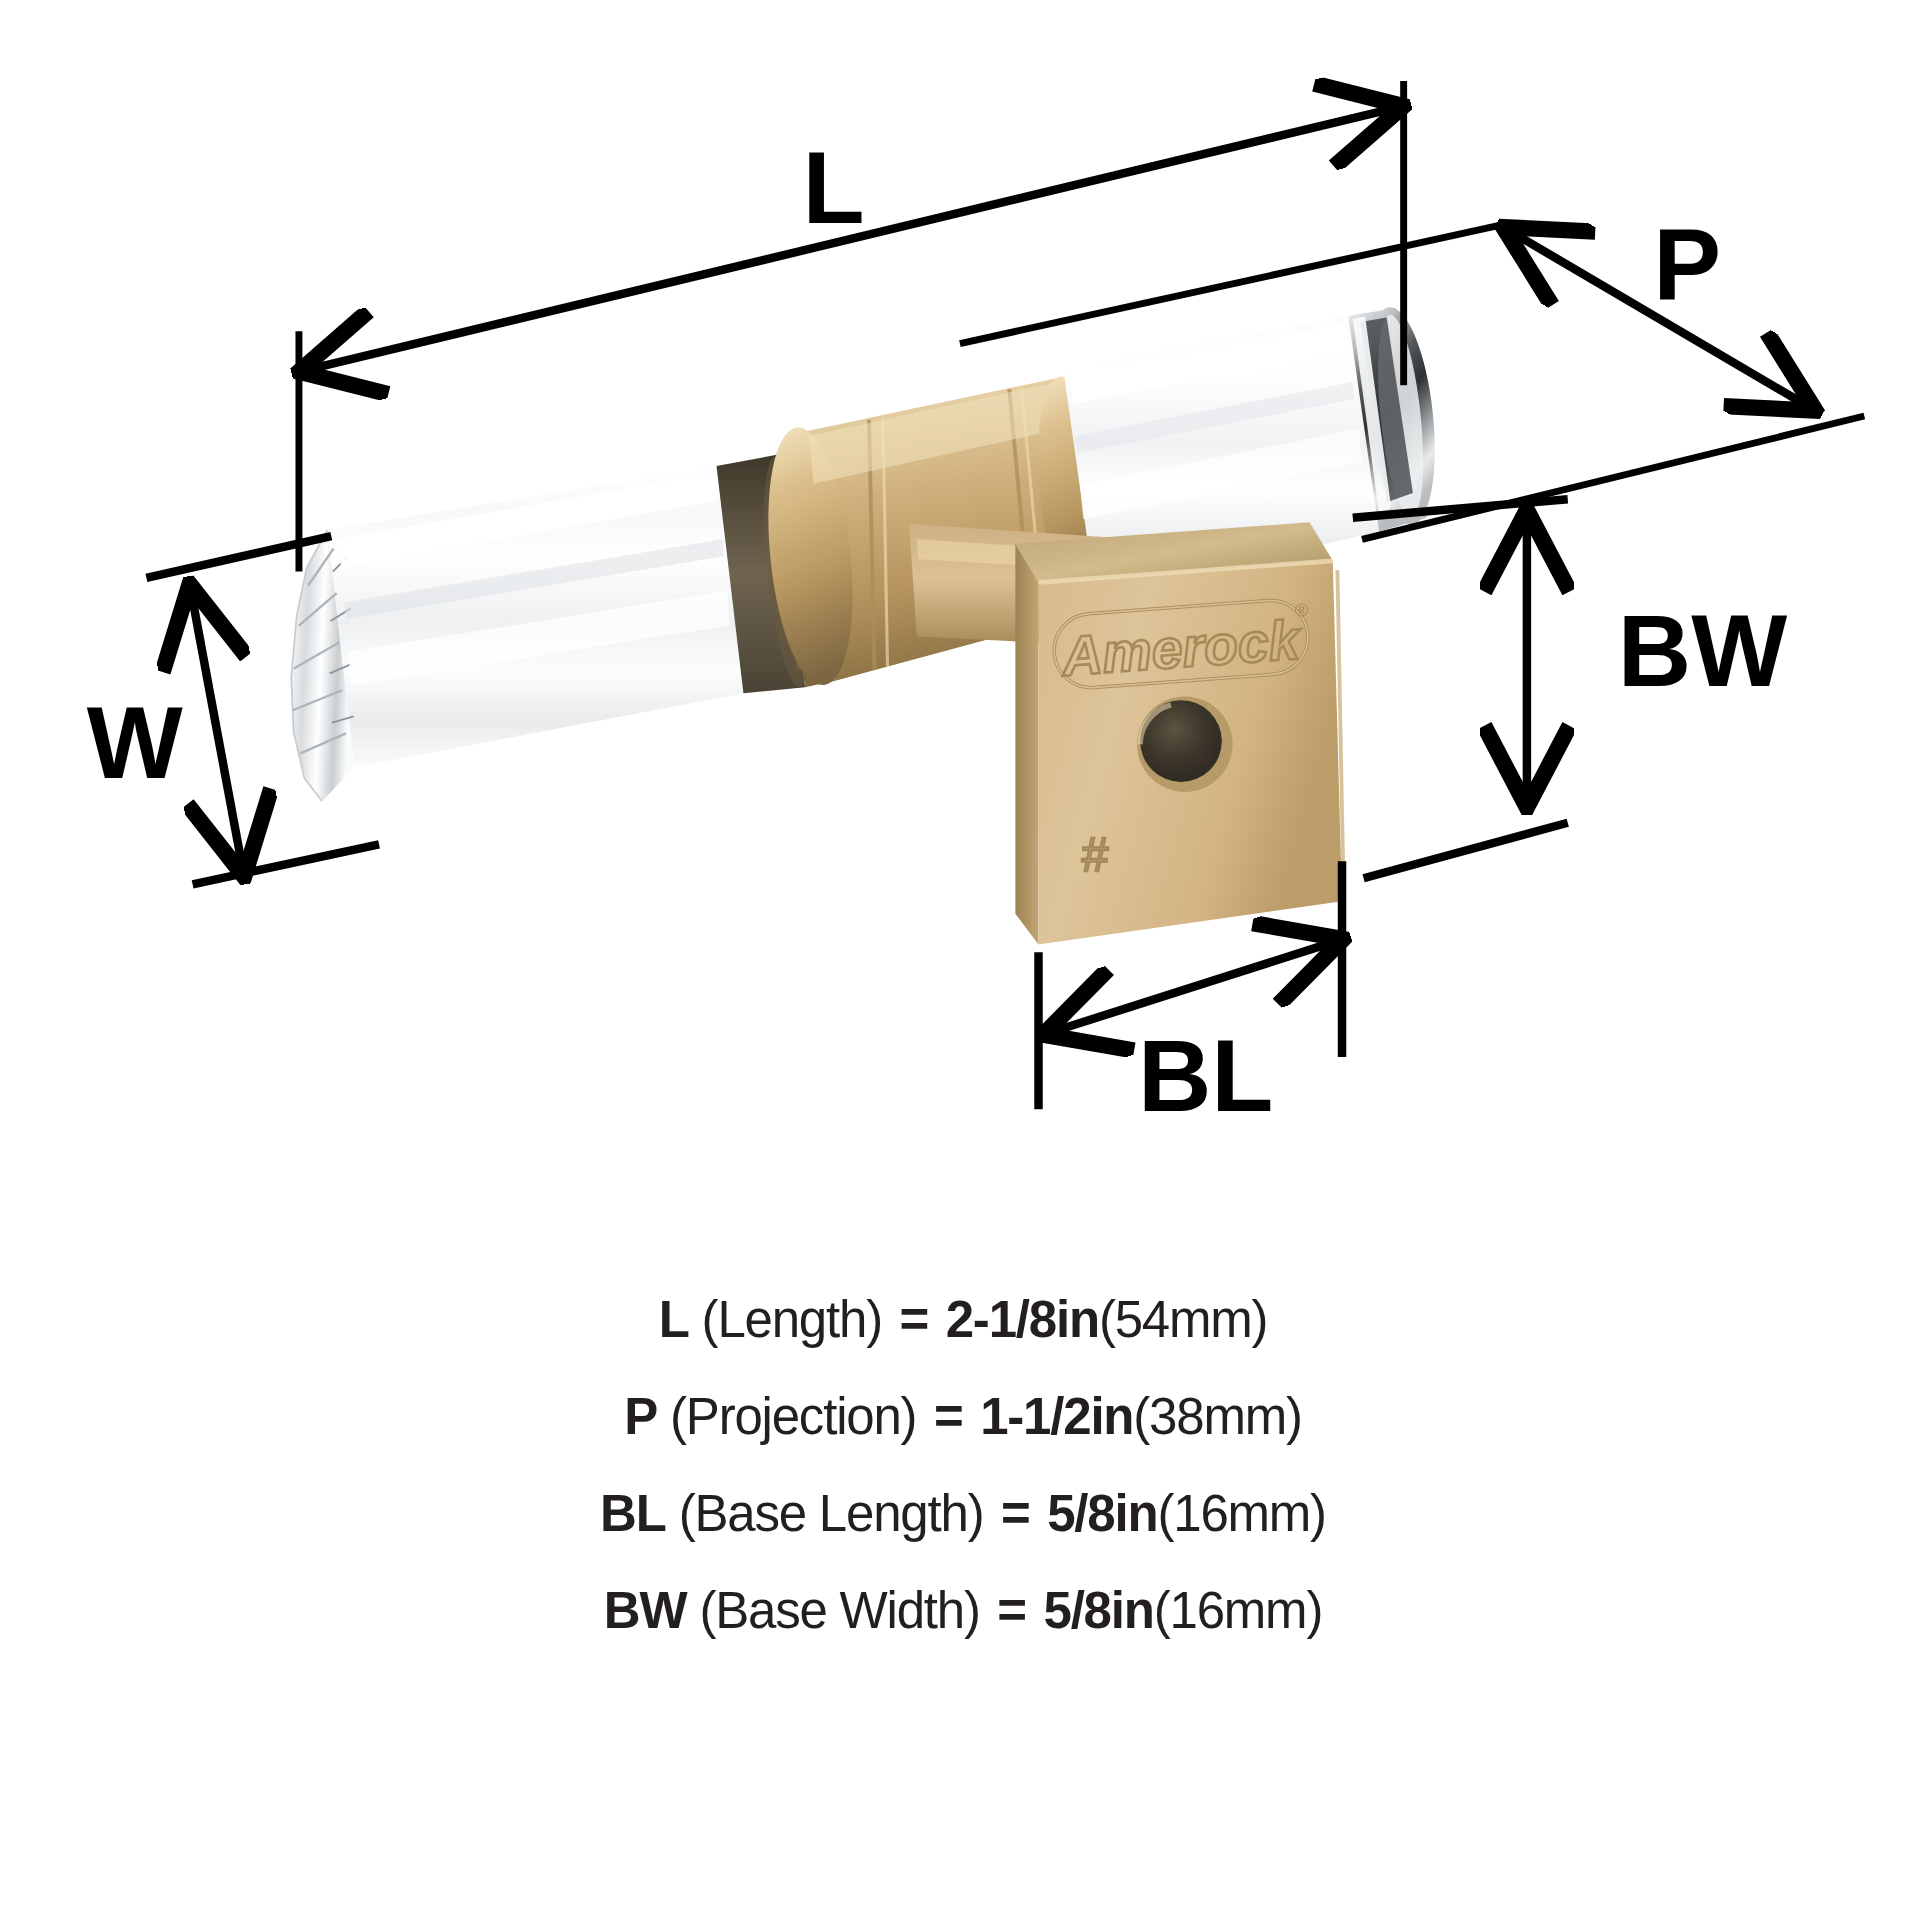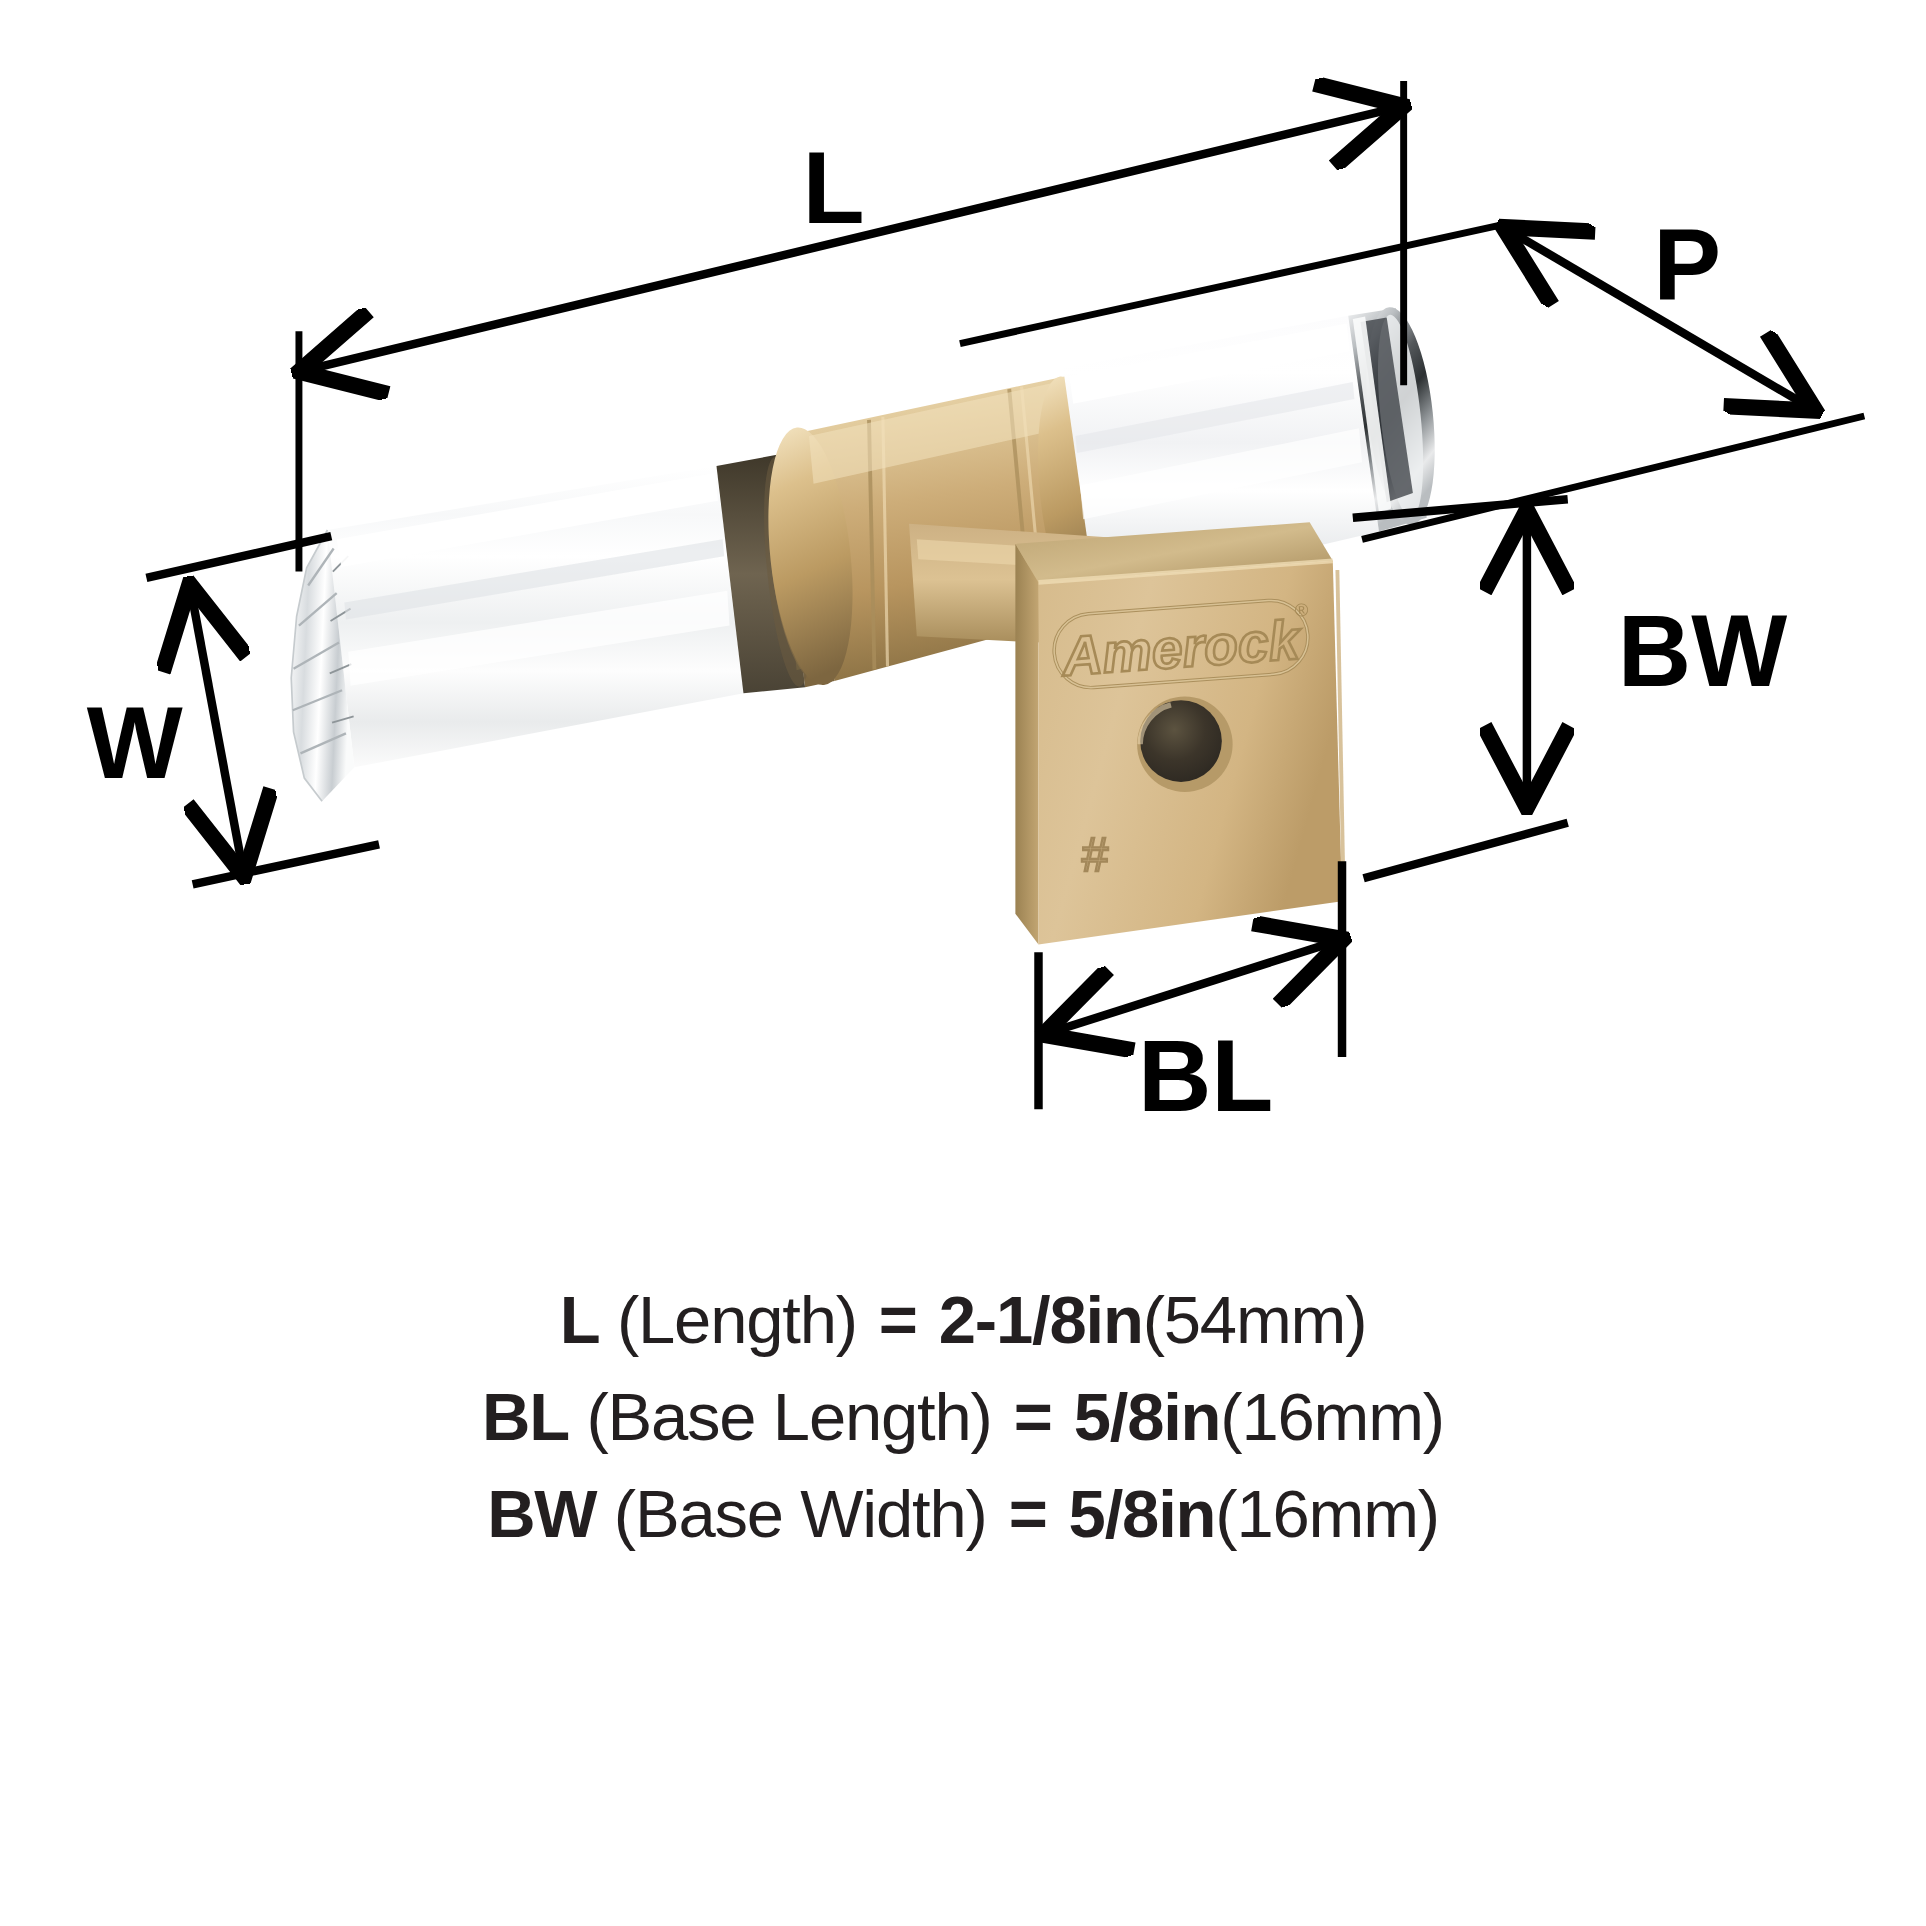--- a/index.html
+++ b/index.html
@@ -43,21 +43,21 @@
   
   #spec-list {
     position: absolute;
     left: 0;
     top: 1271px;
     width: 1926px;
     text-align: center;
   }
   .spec-row {
     font-family: "Liberation Sans", sans-serif;
-    font-size: 67px;
+    font-size: 51px;
     line-height: 97px;
     color: #231f20;
     white-space: nowrap;
     letter-spacing: -1.2px;
   }
   .spec-row .code {
     font-weight: bold;
   }
   .spec-row .name {
     font-weight: normal;
@@ -312,20 +312,26 @@
 <div id="spec-list">
 
   <div class="spec-row">
     <span class="code">L</span>
     <span class="name">(Length)</span>
     <span class="eq">=</span>
     <span class="val-in">2-1/8in</span><span class="val-mm">(54mm)</span>
   </div>
 
 
+  <div class="spec-row">
+    <span class="code">P</span>
+    <span class="name">(Projection)</span>
+    <span class="eq">=</span>
+    <span class="val-in">1-1/2in</span><span class="val-mm">(38mm)</span>
+  </div>
 
   <div class="spec-row">
     <span class="code">BL</span>
     <span class="name">(Base Length)</span>
     <span class="eq">=</span>
     <span class="val-in">5/8in</span><span class="val-mm">(16mm)</span>
   </div>
 
   <div class="spec-row">
     <span class="code">BW</span>

